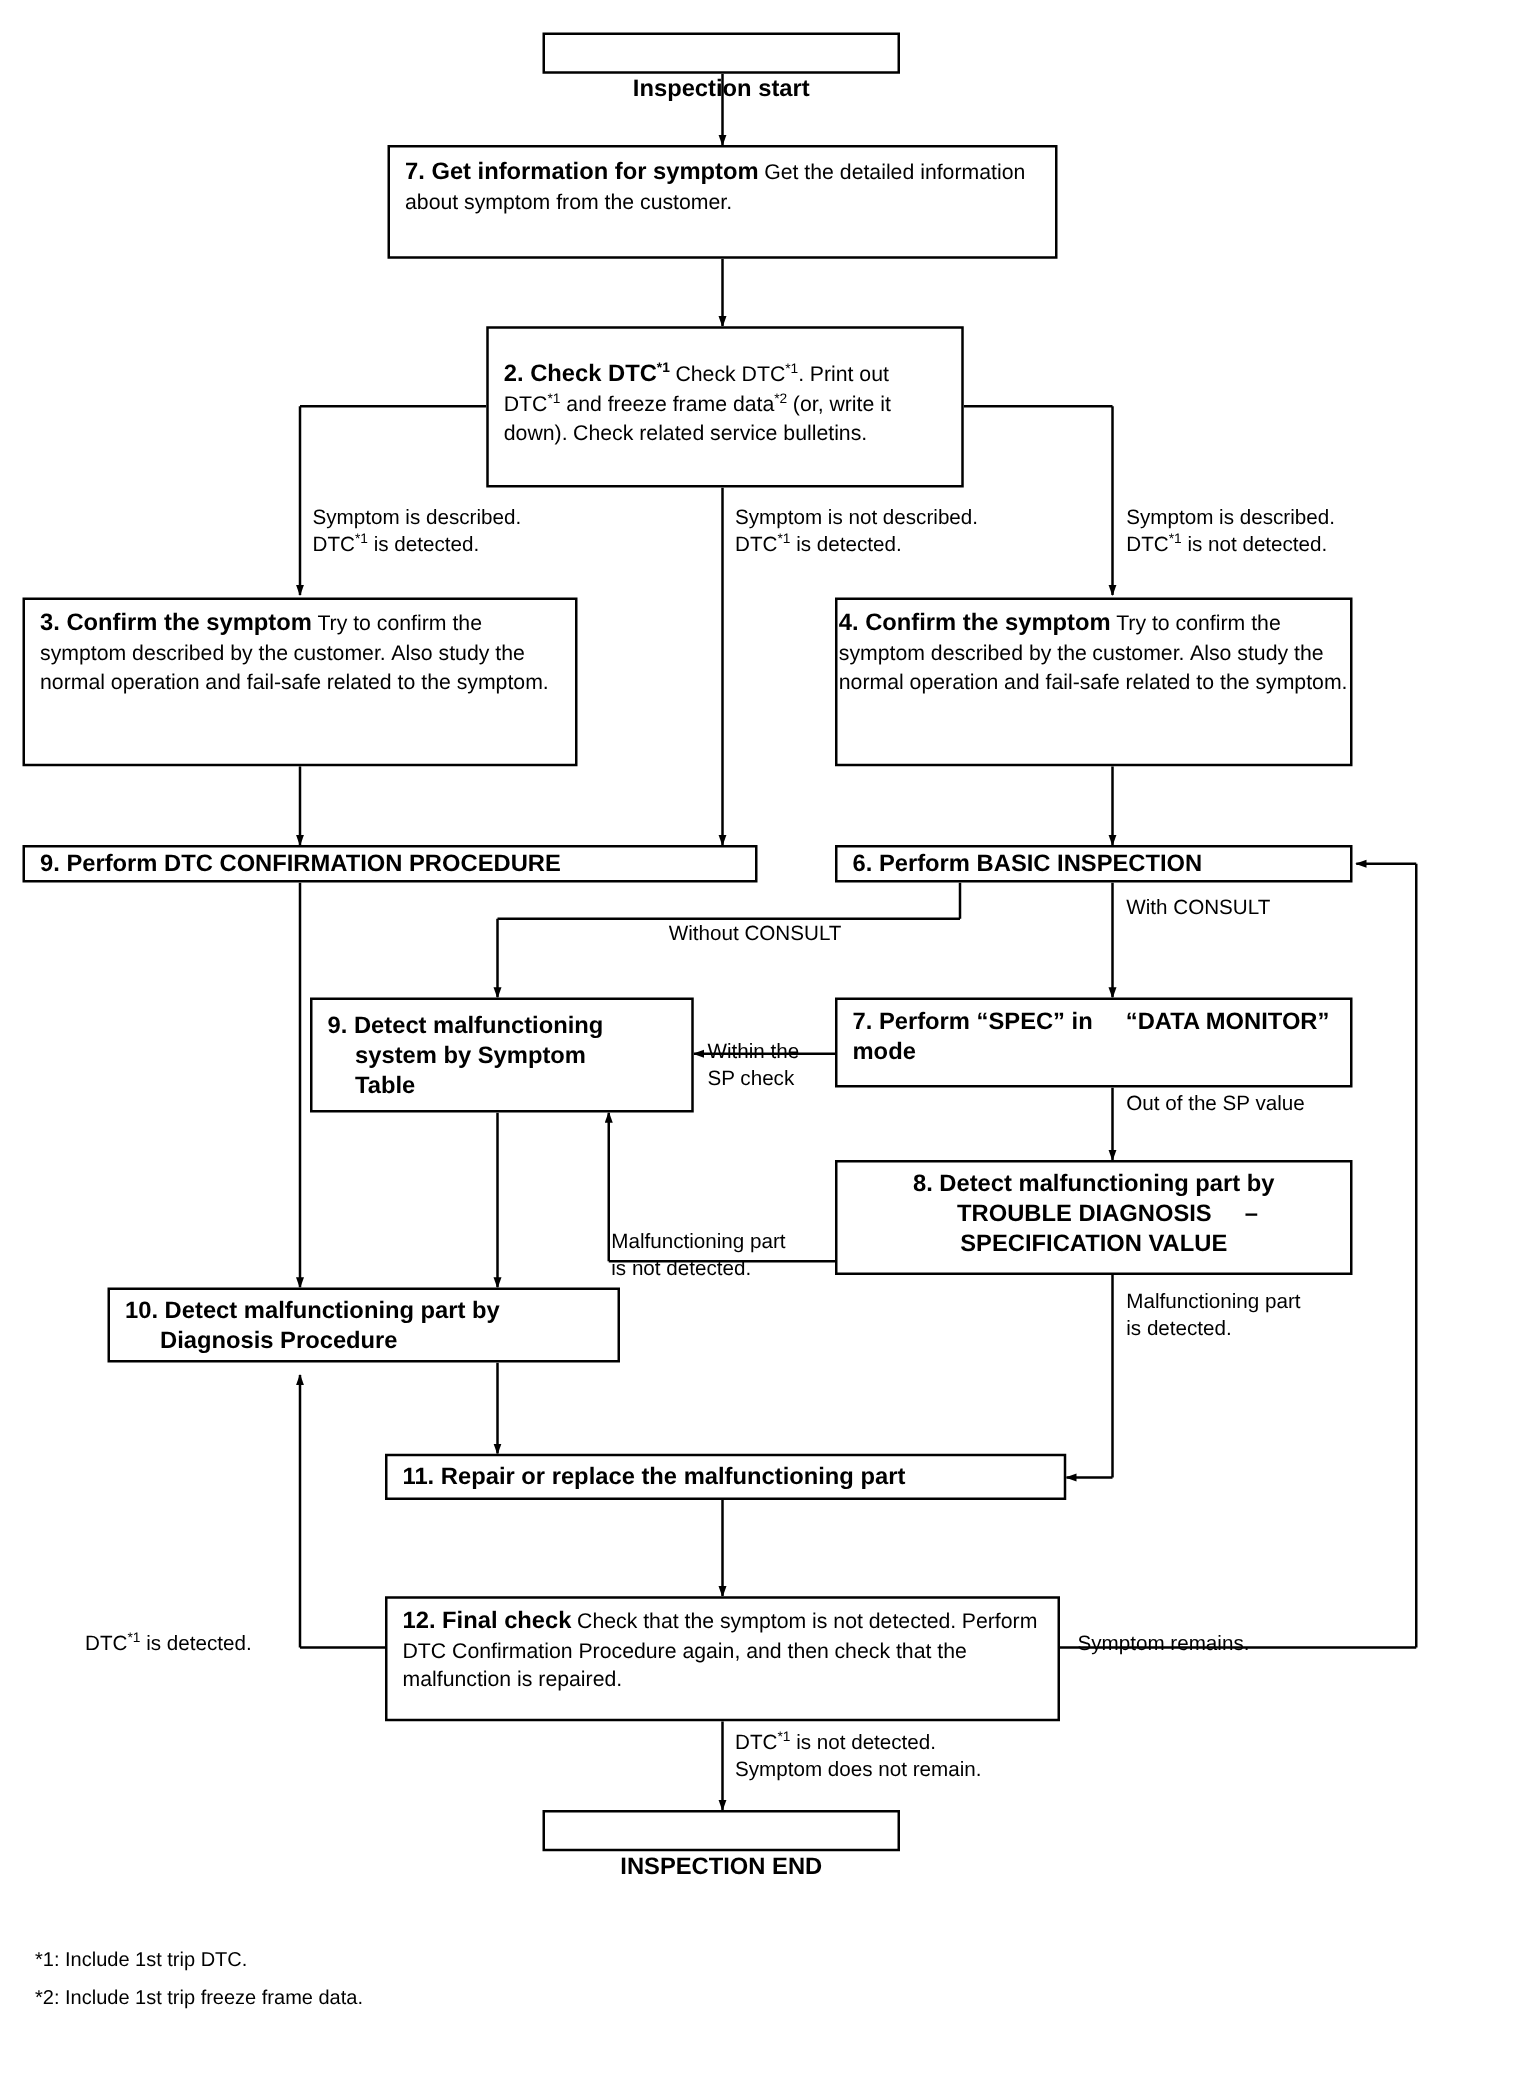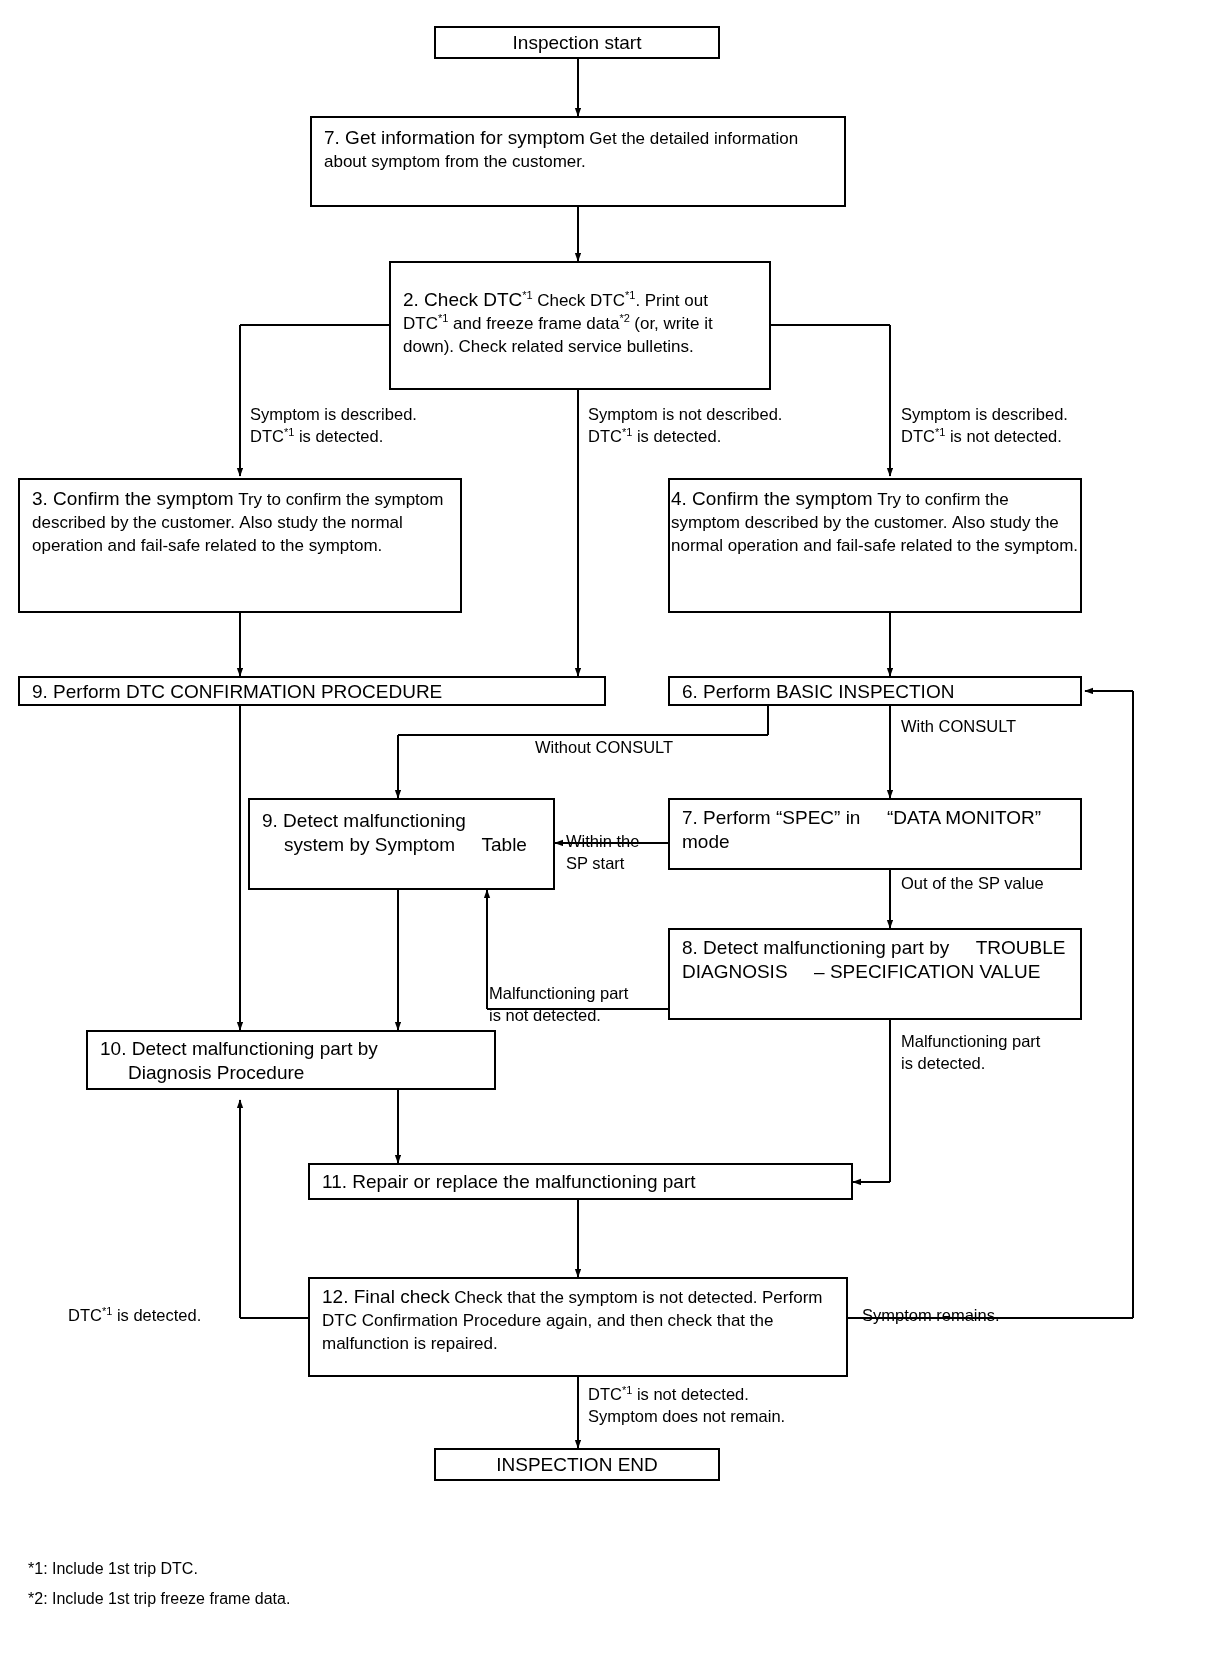--- a/index.html
+++ b/index.html
@@ -4,21 +4,21 @@
 <style>
   html,body{margin:0;padding:0;background:#ffffff;}
   body{width:1216px;height:1660px;position:relative;overflow:hidden;
        font-family:"Liberation Sans", sans-serif;color:#000;}
   #stage{position:relative;width:1216px;height:1660px;}
   svg.lines{position:absolute;left:0;top:0;width:1216px;height:1660px;overflow:visible;}
 
   .box{position:absolute;border:2px solid #000;background:#fff;box-sizing:border-box;}
 
   
-  .t-title{font-size:19px;line-height:24px;font-weight:normal;}
+  .t-title{font-size:19px;line-height:24px;font-weight:bold;margin-top:29px;}
   .t-body{font-size:17px;line-height:23px;}
   .lbl{position:absolute;font-size:16.5px;line-height:22px;white-space:nowrap;}
   .foot{position:absolute;font-size:16px;line-height:26px;white-space:nowrap;}
   .ctr{text-align:center;}
   sup{font-size:11px;vertical-align:super;line-height:0;}
 </style>
 </head>
 <body>
 
 <div id="stage">
@@ -121,21 +121,21 @@
 
   <div class="box" style="left:668px;top:676px;width:414px;height:30px;padding:2px 12px;">
     <span class="t-title">6. Perform BASIC INSPECTION</span>
   </div>
 
   <div class="box" style="left:668px;top:798px;width:414px;height:72px;padding:6px 12px;">
     <span class="t-title">7. Perform “SPEC” in</span>
     <span class="t-title" style="padding-left:22px;">“DATA MONITOR” mode</span>
   </div>
 
-  <div class="box" style="left:668px;top:928px;width:414px;height:92px;padding:6px 12px;">
+  <div class="box" style="left:668px;top:928px;width:414px;height:92px;padding:6px 12px;text-align:center;">
     <span class="t-title">8. Detect malfunctioning part by</span>
     <span class="t-title" style="padding-left:22px;">TROUBLE DIAGNOSIS</span>
     <span class="t-title" style="padding-left:22px;">– SPECIFICATION VALUE</span>
   </div>
 
   <div class="box" style="left:248px;top:798px;width:307px;height:92px;padding:9px 12px;">
     <span class="t-title">9. Detect malfunctioning</span>
     <span class="t-title" style="padding-left:22px;">system by Symptom</span>
     <span class="t-title" style="padding-left:22px;">Table</span>
   </div>
@@ -174,21 +174,21 @@
     <div>Symptom is described.</div>
     <div>DTC<sup>*1</sup> is not detected.</div>
   </div>
 
   <div class="lbl" style="left:901px;top:715px;">With CONSULT</div>
 
   <div class="lbl" style="left:535px;top:736px;">Without CONSULT</div>
 
   <div class="lbl" style="left:566px;top:830px;">
     <div>Within the</div>
-    <div>SP start</div>
+    <div>SP check</div>
   </div>
 
   <div class="lbl" style="left:901px;top:872px;">Out of the SP value</div>
 
   <div class="lbl" style="left:489px;top:982px;">
     <div>Malfunctioning part</div>
     <div>is not detected.</div>
   </div>
 
   <div class="lbl" style="left:901px;top:1030px;">

